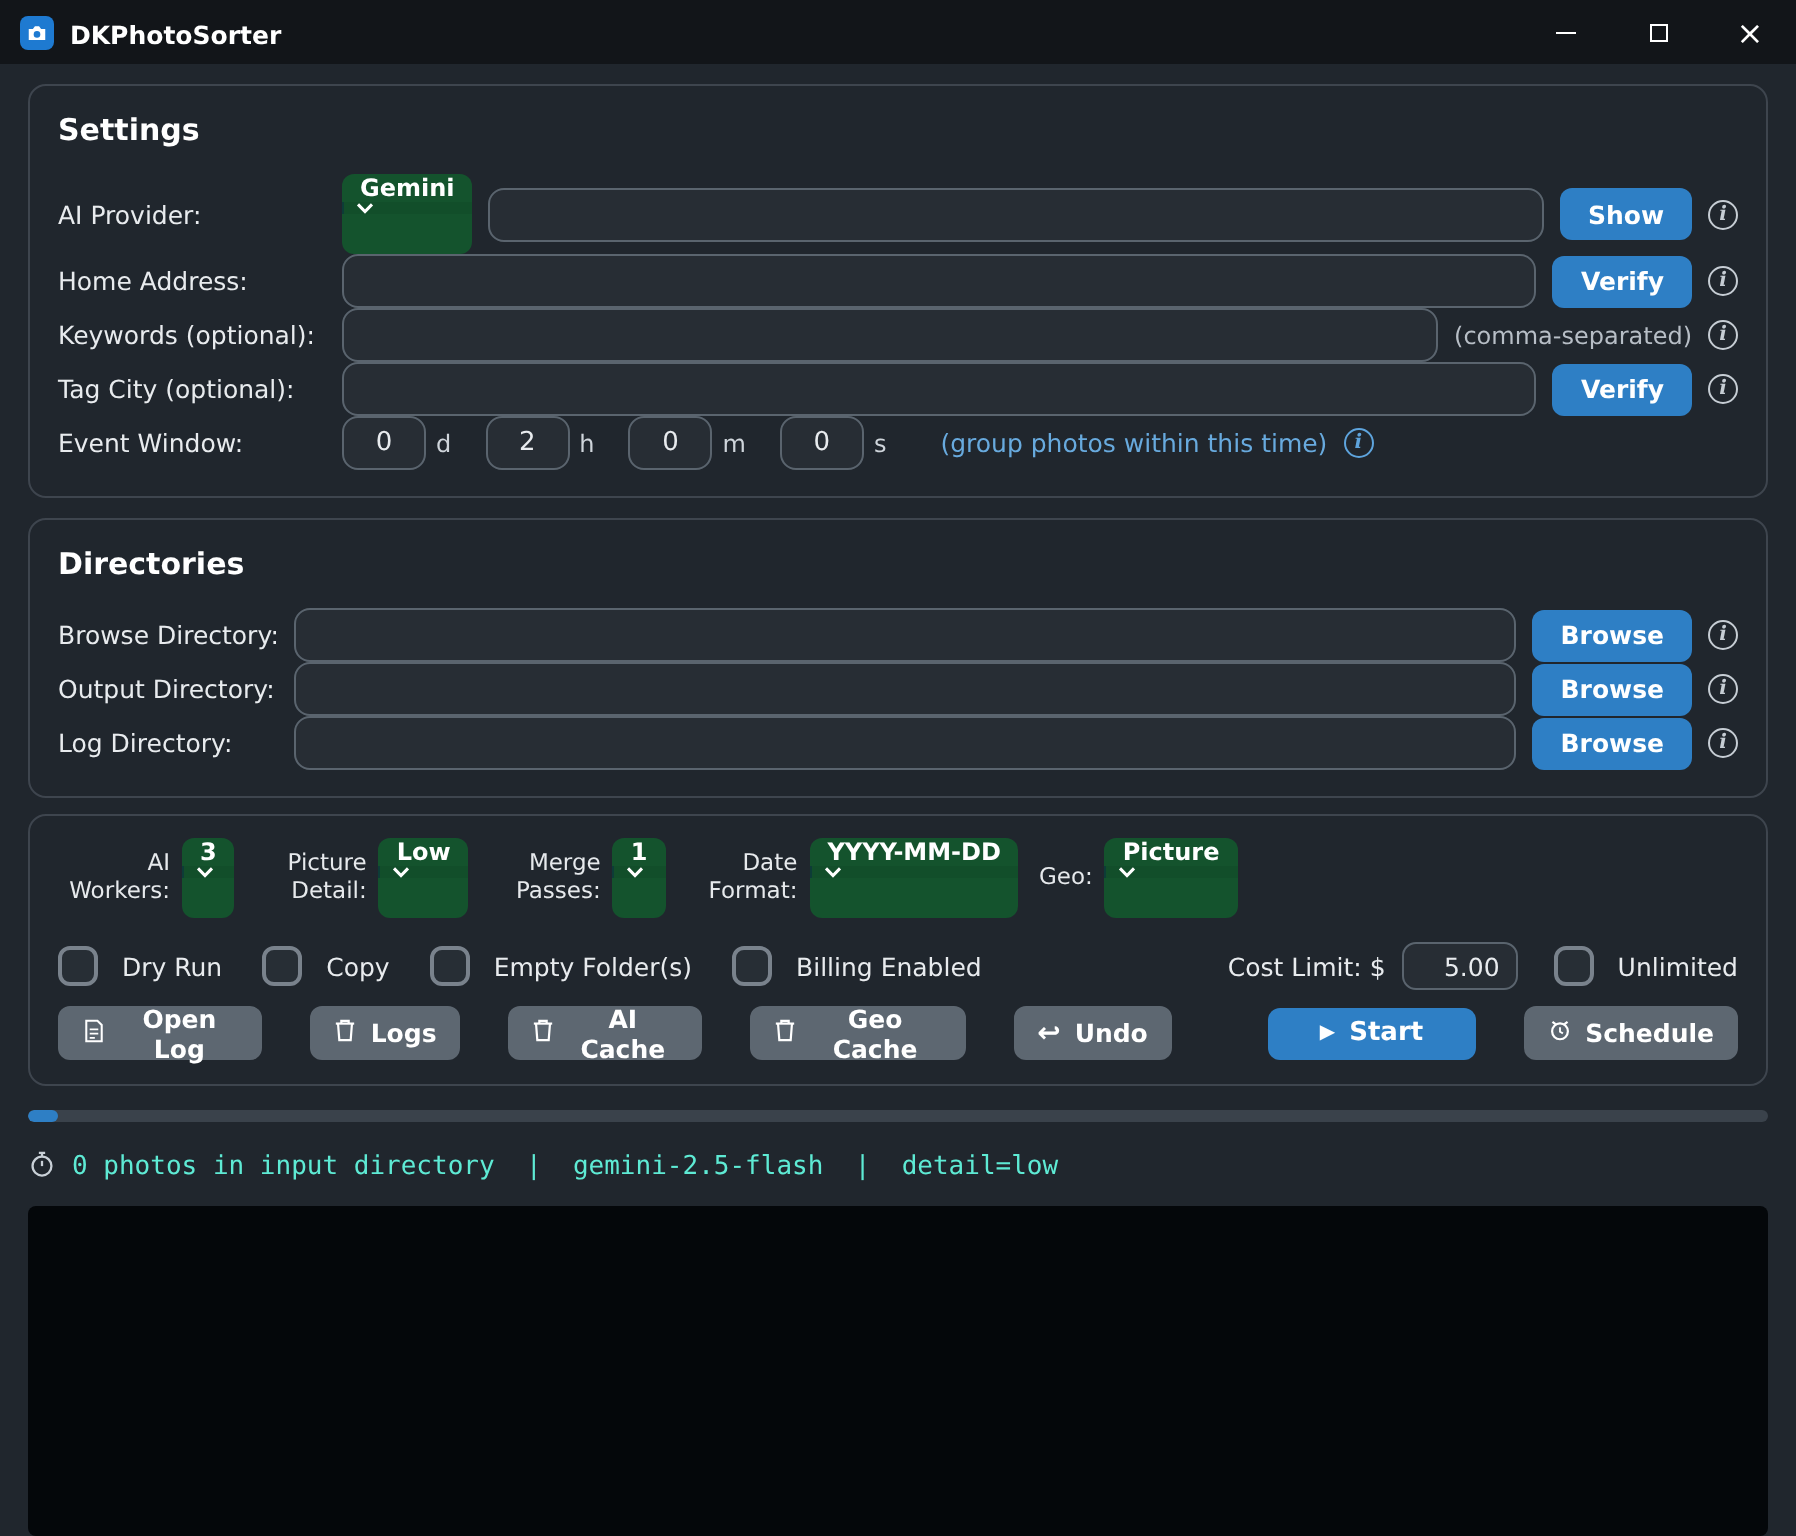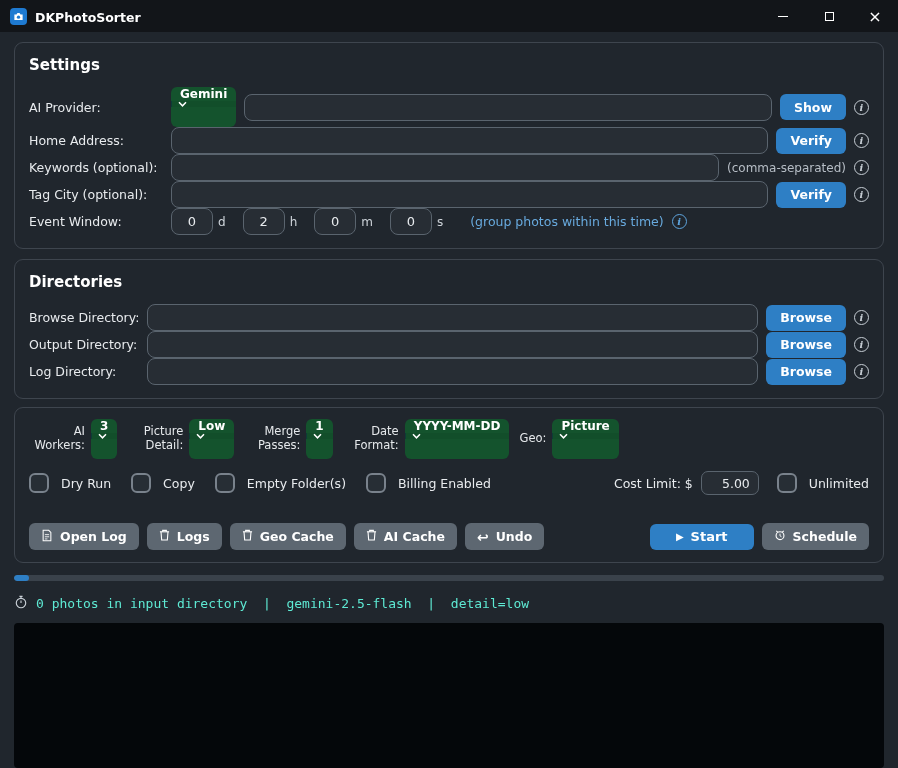--- a/index.html
+++ b/index.html
@@ -103,21 +103,21 @@
     width:20px; height:20px; border:2px solid #79828c; border-radius:6px;
     background:#272e35; flex-shrink:0;
   }
   .check-label { font-size:12.5px; }
   .cost-group { margin-left:auto; display:flex; align-items:center; gap:8px; }
   .cost-input {
     width:58px; height:24px; text-align:right; padding:0 8px;
     background:#272d34; border:1px solid #5a646e; border-radius:7px;
     color:#e8ebee; font-size:12.5px; outline:none; font-family:inherit;
   }
-  .button-row { display:flex; align-items:center; gap:8px; margin-top:28px; }
+  .button-row { display:flex; align-items:center; gap:24px; margin-top:8px; }
   .spacer { flex:1; }
 
   
   .progress-track {
     height:6px; background:#3a424b; border-radius:3px; margin-top:12px;
     position:relative; overflow:hidden; flex-shrink:0;
   }
   .progress-fill {
     position:absolute; left:0; top:0; bottom:0; width:15px;
     background:#2e7fc5; border-radius:3px;
@@ -342,29 +342,29 @@
               <path d="M2.2 3l.7 9h6.2l.7-9" fill="none" stroke="#fff" stroke-width="1.2"></path>
             </svg></span>
         <span>Logs</span>
       </button>
       <button class="gray-btn">
         <span><svg width="11" height="12" viewBox="0 0 12 13">
               <path d="M1 3h10" stroke="#fff" stroke-width="1.2"></path>
               <path d="M4 3V1.5h4V3" fill="none" stroke="#fff" stroke-width="1.2"></path>
               <path d="M2.2 3l.7 9h6.2l.7-9" fill="none" stroke="#fff" stroke-width="1.2"></path>
             </svg></span>
-        <span>Geo Cache</span>
+        <span>AI Cache</span>
       </button>
       <button class="gray-btn">
         <span><svg width="11" height="12" viewBox="0 0 12 13">
               <path d="M1 3h10" stroke="#fff" stroke-width="1.2"></path>
               <path d="M4 3V1.5h4V3" fill="none" stroke="#fff" stroke-width="1.2"></path>
               <path d="M2.2 3l.7 9h6.2l.7-9" fill="none" stroke="#fff" stroke-width="1.2"></path>
             </svg></span>
-        <span>AI Cache</span>
+        <span>Geo Cache</span>
       </button>
       <button class="gray-btn">
         <span class="undo-glyph">↩</span>
         <span>Undo</span>
       </button>
       <div class="spacer"></div>
       <button class="blue-btn start-btn">
         <span class="play-glyph">▶</span>
         <span>Start</span>
       </button>

